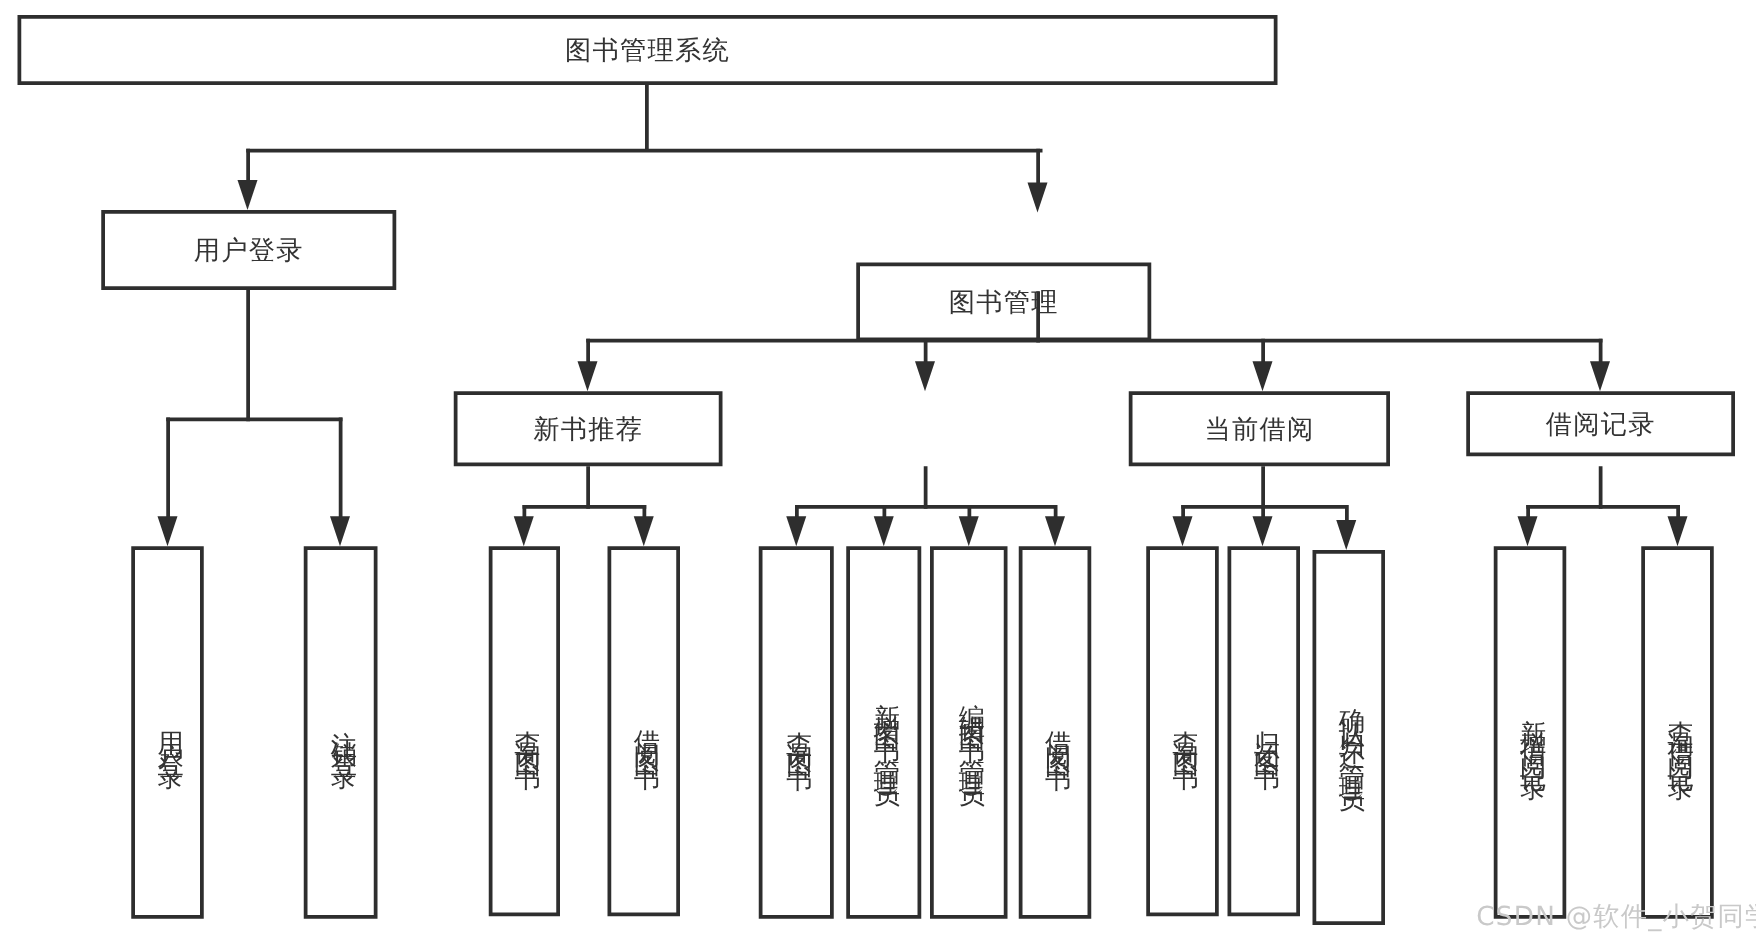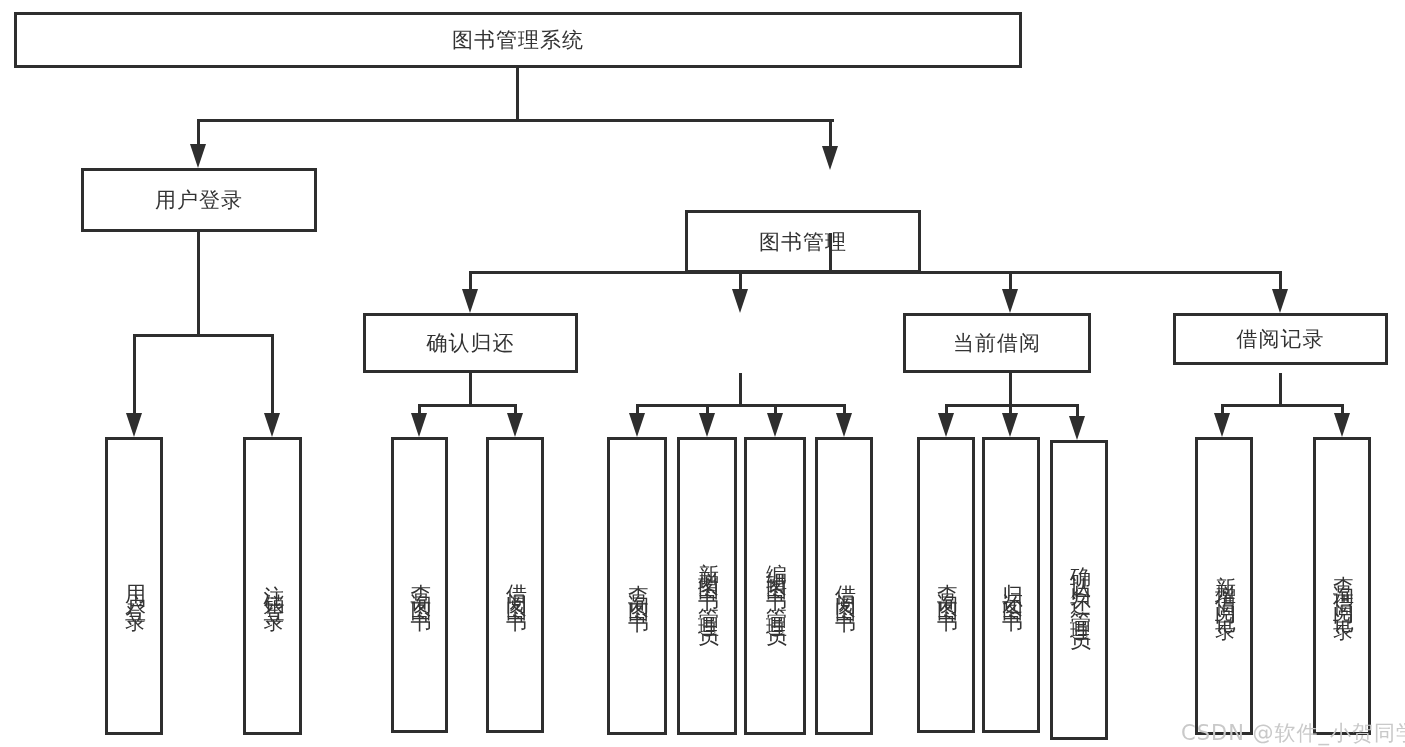--- a/index.html
+++ b/index.html
@@ -95,23 +95,23 @@
   <div class="vl" style="left:469px;  top:271px; height:20px;"></div>
   <div class="ah" style="left:462px;  top:289px;"></div>
   <div class="vl" style="left:739px;  top:271px; height:20px;"></div>
   <div class="ah" style="left:732px;  top:289px;"></div>
   <div class="vl" style="left:1009px; top:271px; height:20px;"></div>
   <div class="ah" style="left:1002px; top:289px;"></div>
   <div class="vl" style="left:1279px; top:271px; height:20px;"></div>
   <div class="ah" style="left:1272px; top:289px;"></div>
 
   <div class="node" style="left:363px; top:313px; width:215px; height:60px;">
-    <span class="hlabel">确认归还</span>
+    <span class="hlabel">新书推荐</span>
   </div>
-  <div class="node" style="left:903px; top:313px; width:188px; height:60px;">
+  <div class="node" style="left:903px; top:313px; width:209px; height:60px;">
     <span class="hlabel">当前借阅</span>
   </div>
   <div class="node" style="left:1173px; top:313px; width:215px; height:52px;">
     <span class="hlabel">借阅记录</span>
   </div>
 
   <div class="vl" style="left:469px; top:373px; height:34px;"></div>
   <div class="hl" style="left:418px; top:404px; width:99px;"></div>
   <div class="vl" style="left:418px; top:404px; height:11px;"></div>
   <div class="ah" style="left:411px; top:413px;"></div>

